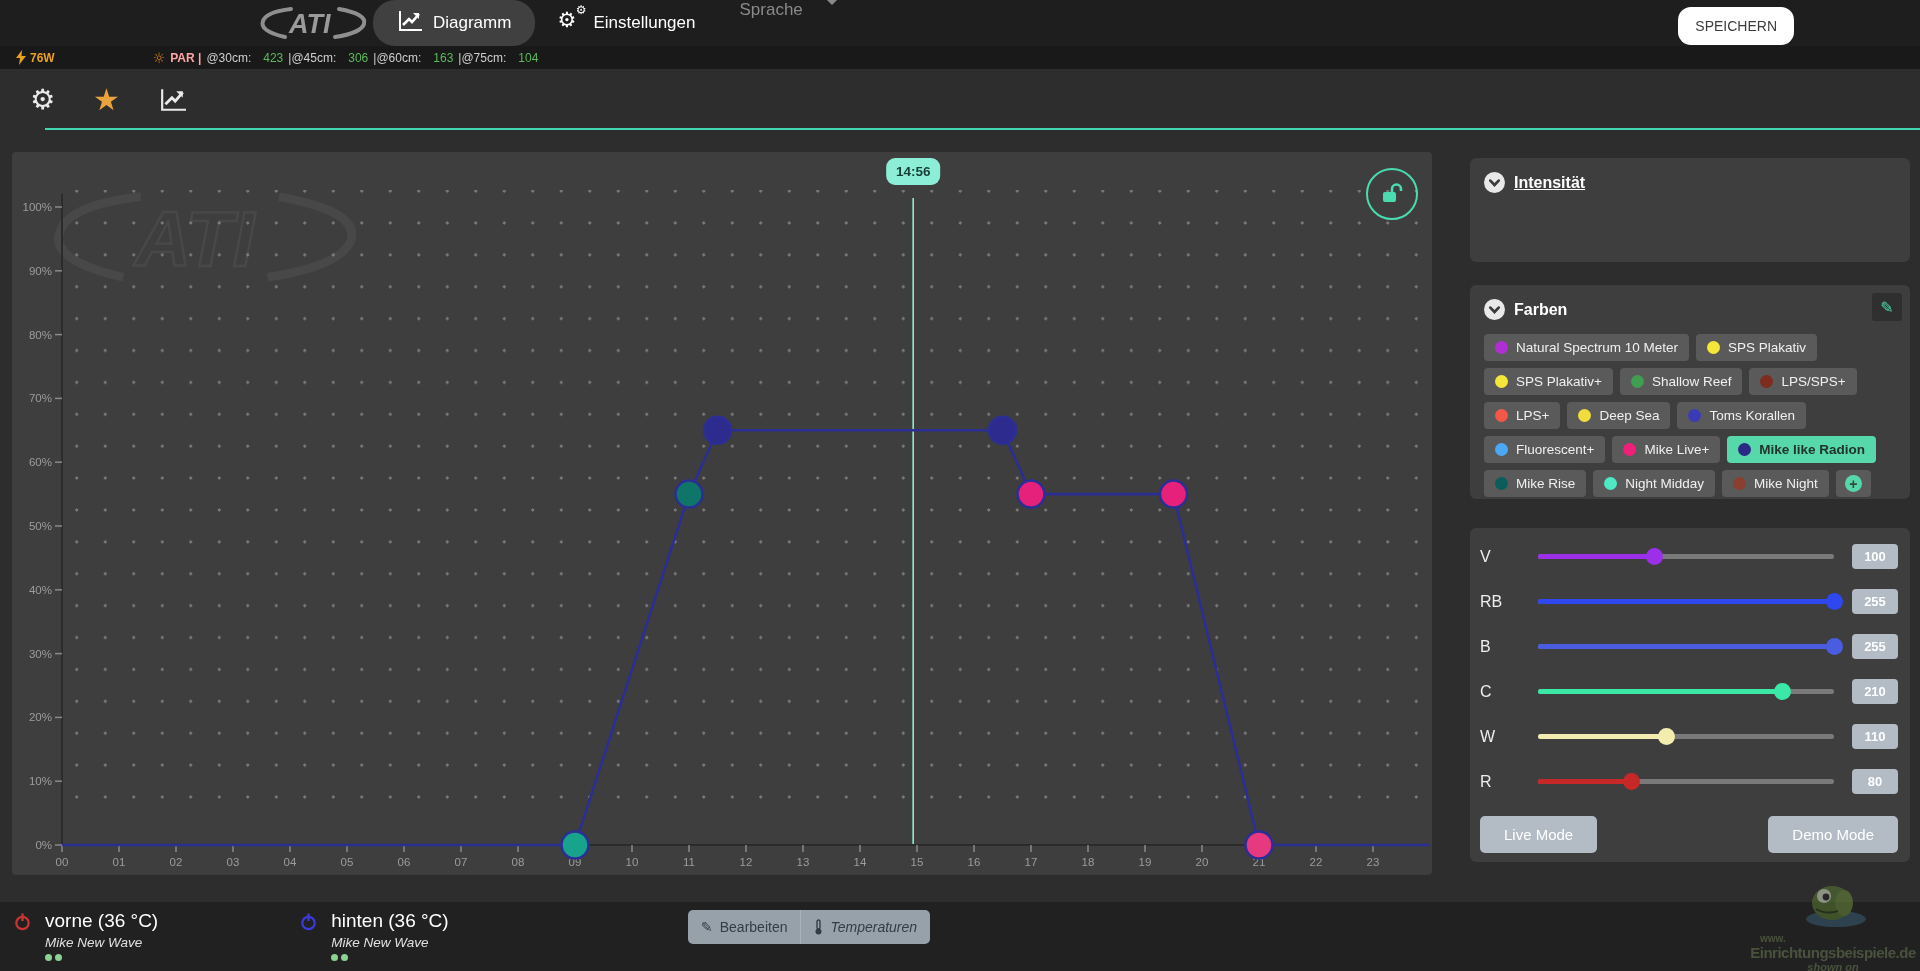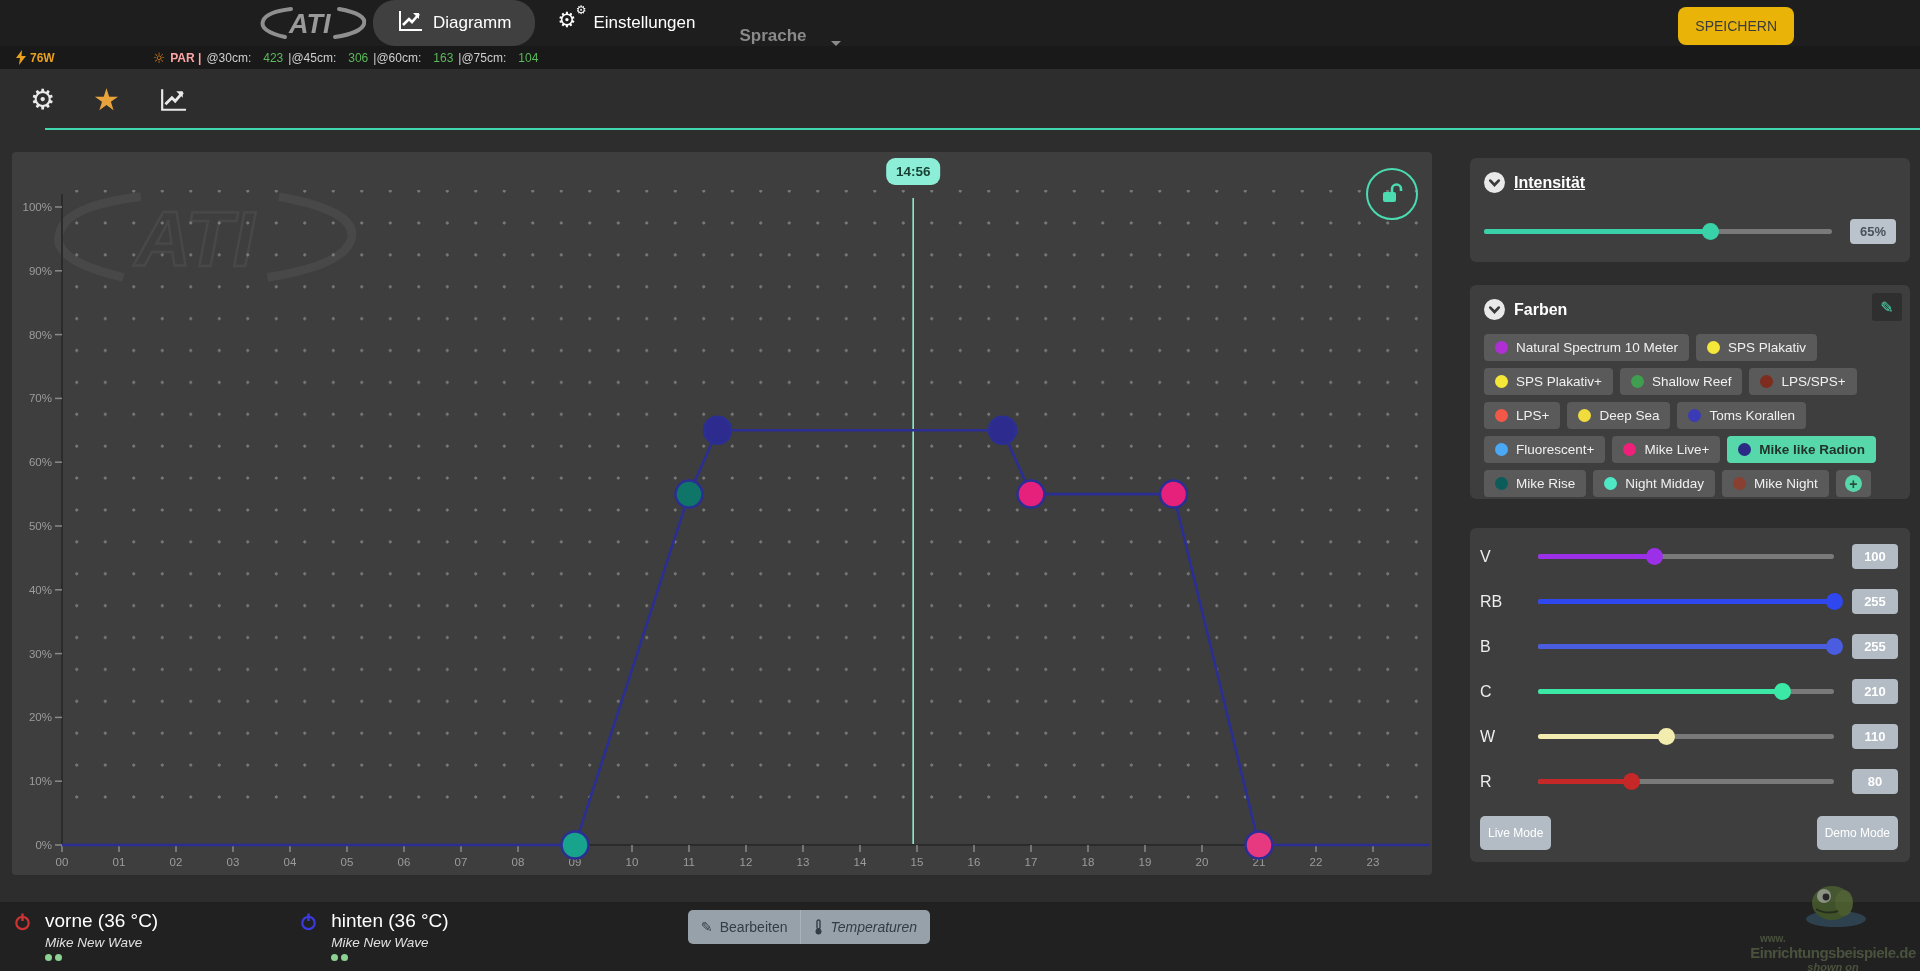--- a/index.html
+++ b/index.html
@@ -4,26 +4,26 @@
 <style>
   html,body{margin:0;padding:0;background:#2d2d2d;width:1920px;height:971px;overflow:hidden;
     font-family:"Liberation Sans","DejaVu Sans",sans-serif;-webkit-font-smoothing:antialiased;}
   .app{position:relative;width:1920px;height:842px;}
 
   
   header{position:absolute;left:0;top:0;width:100%;height:46px;background:#1e1e1e;display:flex;align-items:stretch;}
   .logo{margin-left:255px;display:flex;align-items:center;}
   .nav-tab{display:flex;align-items:center;gap:10px;padding:0 24px;color:#fff;font-size:17px;cursor:pointer;}
   .nav-tab.active{background:#404040;border-radius:22px;}
-  .nav-lang{display:flex;align-items:flex-end;gap:24px;padding:0 20px;color:#8a8a8a;font-size:17px;cursor:pointer;font-weight:bold;}
+  .nav-lang{display:flex;align-items:flex-start;gap:24px;padding:0 20px;color:#8a8a8a;font-size:17px;cursor:pointer;}
   .caret{width:0;height:0;border-left:5px solid transparent;border-right:5px solid transparent;border-top:5px solid #8a8a8a;}
   .gears{position:relative;width:24px;height:24px;font-family:"DejaVu Sans",sans-serif;color:#fff;}
   .gears .g1{position:absolute;left:-2px;top:-3px;font-size:21px;}
   .gears .g2{position:absolute;right:-3px;top:-8px;font-size:12px;}
-  .save{position:absolute;right:126px;top:7px;background:#eab308;color:#3c3c3c;border:none;border-radius:8px;
+  .save{position:absolute;right:126px;top:7px;background:#ffffff;color:#3c3c3c;border:none;border-radius:13px;
     font-size:14px;padding:11px 17px;font-family:inherit;cursor:pointer;}
 
   
   .par-bar{position:absolute;left:0;top:46px;width:100%;height:23px;background:#191919;display:flex;align-items:center;font-size:12px;color:#d6d6d6;}
   .watts{display:flex;align-items:center;gap:4px;margin-left:16px;color:#e8a020;font-weight:bold;}
   .par-group{display:flex;align-items:center;gap:5px;margin-left:98px;}
   .sun{color:#e8861a;font-family:"DejaVu Sans",sans-serif;font-size:14px;line-height:1;}
   .par-label{font-weight:bold;color:#fca5a5;}
   .reading{display:flex;gap:12px;}
   .reading .lbl{color:#cfcfcf;}
@@ -71,21 +71,21 @@
   .pdot{width:13px;height:13px;border-radius:50%;flex:0 0 auto;}
   .preset.add{padding:0 9px;}
   .plus-circle{width:17px;height:17px;border-radius:50%;background:#57d8ab;color:#2c4c40;font-size:14px;font-weight:bold;
     display:flex;align-items:center;justify-content:center;line-height:1;}
 
   .channels{top:528px;height:334px;}
   .ch-row{display:flex;align-items:center;height:45px;padding:0 12px 0 10px;}
   .ch-row:first-child{margin-top:6px;}
   .ch-label{width:58px;color:#eee;font-size:16px;}
   .mode-row{display:flex;justify-content:space-between;padding:12px 12px 0 10px;}
-  .mode-btn{background:#b3bcc4;border:none;border-radius:5px;color:#fff;font-size:12px;padding:10px 8px;
+  .mode-btn{background:#b3bcc4;border:none;border-radius:5px;color:#fff;font-size:15px;padding:10px 24px;
     font-family:inherit;cursor:pointer;}
 
   
   footer{position:absolute;left:0;top:902px;width:100%;height:69px;background:#212121;}
   .lamps{display:flex;margin-left:14px;gap:142px;padding-top:8px;}
   .lamp{display:flex;gap:14px;}
   .pwr{margin-top:3px;}
   .lamp-name{color:#fff;font-size:19px;}
   .lamp-prog{color:#e0e0e0;font-size:13.5px;font-style:italic;margin-top:3px;}
   .lamp-dots{margin-top:4px;display:flex;gap:3px;}
@@ -291,27 +291,20 @@
   </section>
 
   <div class="card intensity">
     <div class="card-head">
       <svg class="chev" width="21" height="21" viewBox="0 0 20 20">
         <circle cx="10" cy="10" r="10" fill="#e9e9e9"></circle>
         <path d="M6 8.2 L10 12.4 L14 8.2" stroke="#3a3a3a" stroke-width="2.6" fill="none" stroke-linecap="round"></path>
       </svg>
       <span class="ttl-u">Intensität</span>
     </div>
-    <div class="slider-row">
-      <div class="track">
-        <div class="fill" id="int-fill" style="width: 65%; background: rgb(57, 209, 168);"></div>
-        <div class="thumb" id="int-thumb" style="left: 65%; background: rgb(57, 209, 168);"></div>
-      </div>
-      <div class="badge dark">65%</div>
-    </div>
   </div>
 
   <div class="card farben">
     <div class="card-head">
       <svg class="chev" width="21" height="21" viewBox="0 0 20 20">
         <circle cx="10" cy="10" r="10" fill="#e9e9e9"></circle>
         <path d="M6 8.2 L10 12.4 L14 8.2" stroke="#3a3a3a" stroke-width="2.6" fill="none" stroke-linecap="round"></path>
       </svg>
       <span>Farben</span>
     </div>

